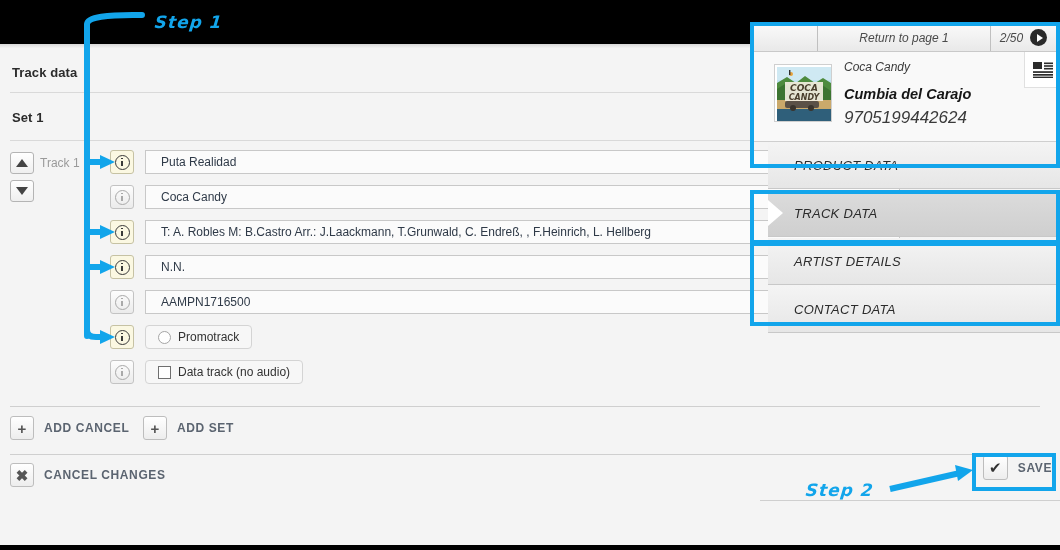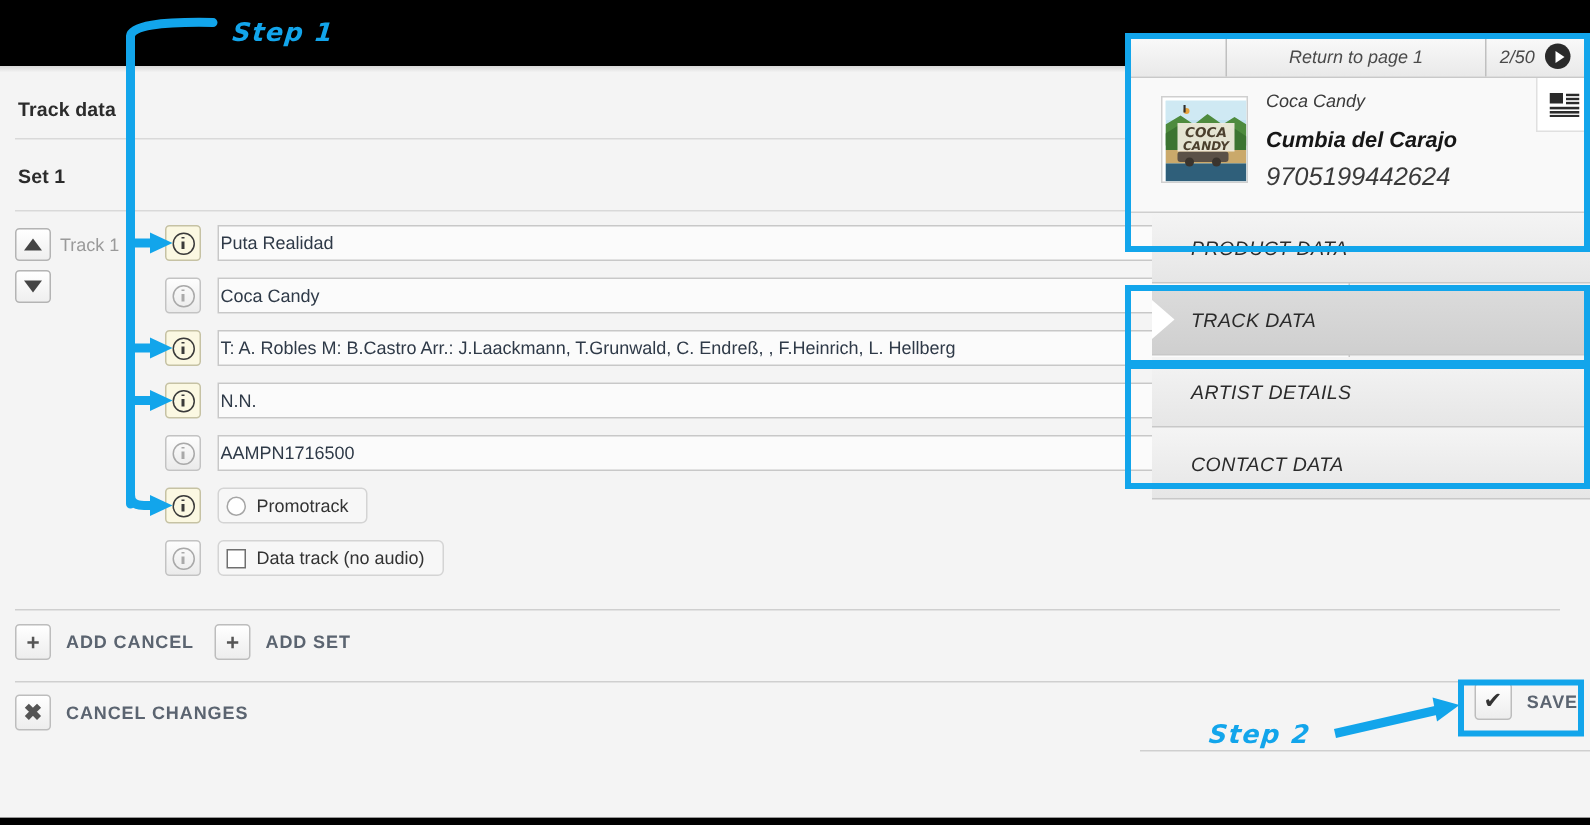--- a/index.html
+++ b/index.html
@@ -120,35 +120,35 @@
   
   .txt {
     position: absolute;
     left: 145px;
     width: 755px; height: 24px;
     border: 1px solid #c8c8c8;
     background: #fbfbfb;
     font-family: "Liberation Sans", sans-serif;
     font-size: 12px;
     color: #2f3a48;
-    padding: 0 1px;
+    padding: 0 15px;
     line-height: 22px;
     outline: none;
   }
 
   
   .pill {
     position: absolute;
     left: 145px;
     height: 24px;
     border: 1px solid #d4d4d4;
     border-radius: 4px;
     background: #f7f7f7;
     display: flex; align-items: center;
-    padding: 0 12px 0 5px;
+    padding: 0 12px 0 12px;
     cursor: pointer;
   }
   .radio-mark {
     width: 13px; height: 13px;
     border: 1.5px solid #a5a5a5;
     border-radius: 50%;
     background: #ffffff;
     margin-right: 7px;
     flex: none;
   }

